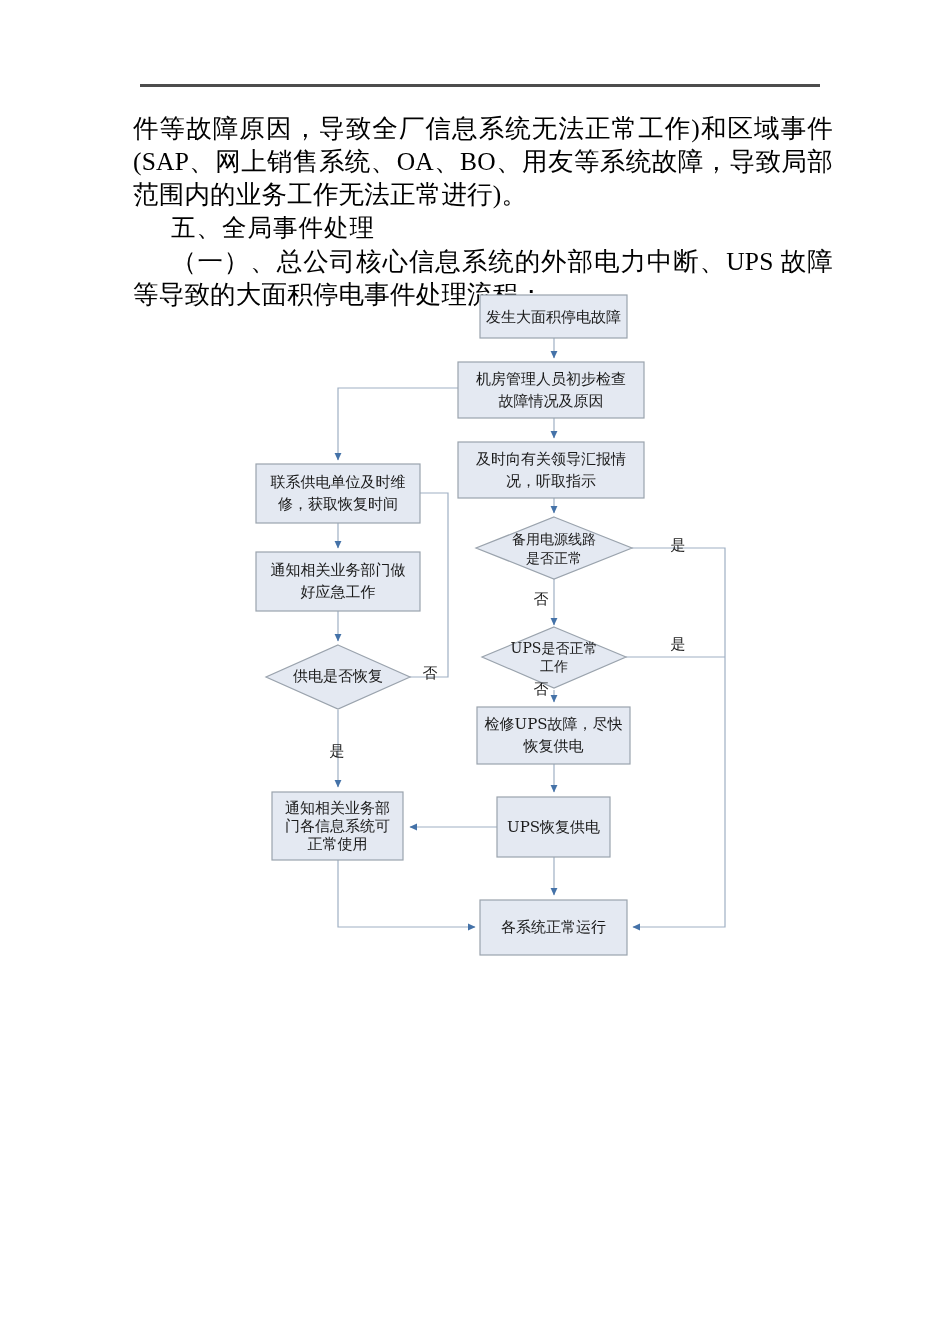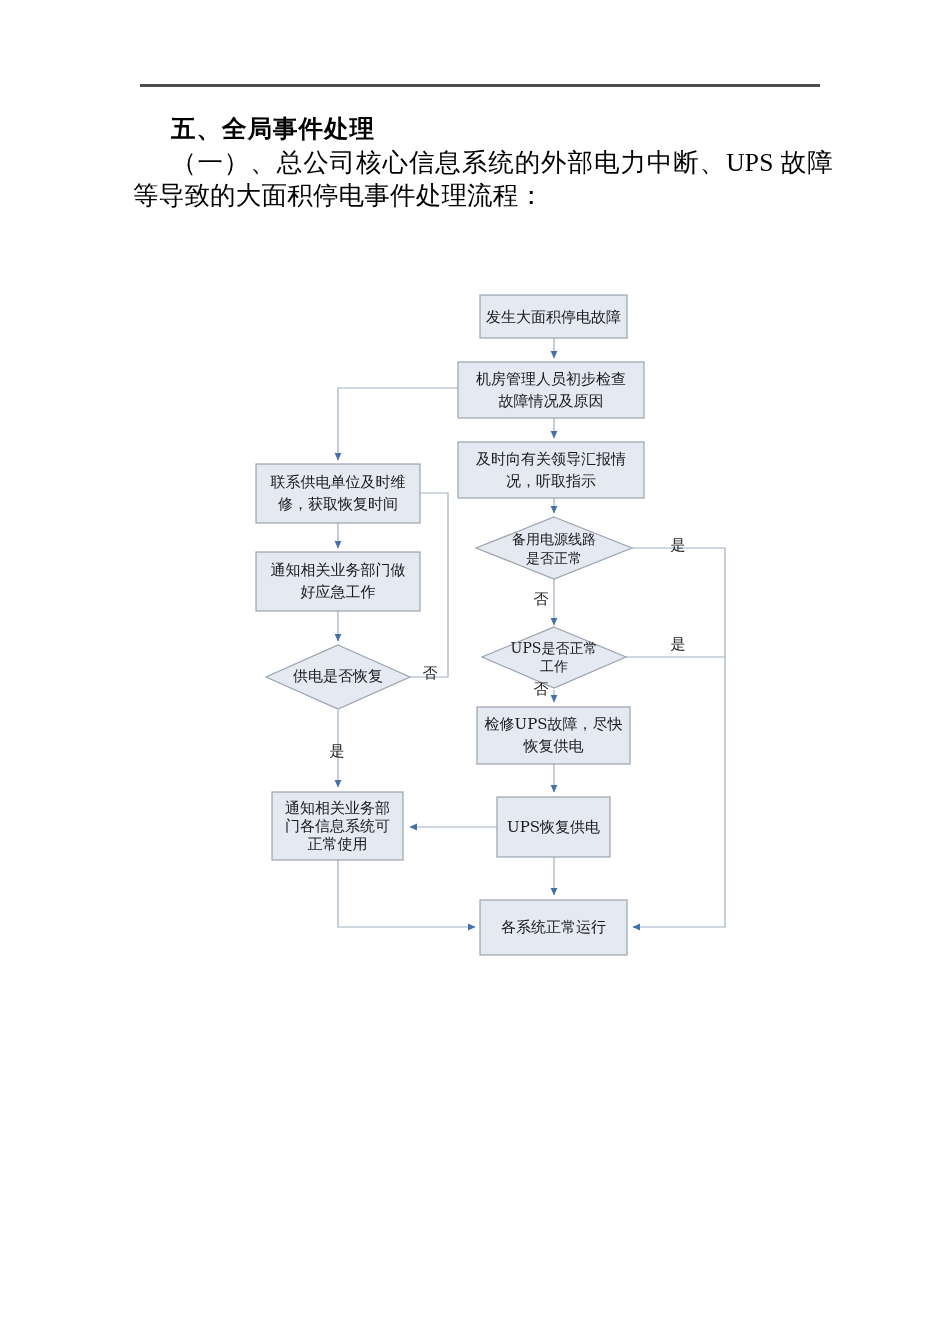--- a/index.html
+++ b/index.html
@@ -28,21 +28,21 @@
     line-height:33px;
     letter-spacing:0.2px;
     text-align:justify;
     text-justify:inter-character;
     margin:0;
     white-space:pre-wrap;
   }
   .para.p1{ text-indent:0; }
   .heading{
     font-family:"DejaVu Sans", sans-serif;
-    font-weight:bold;
+    font-weight:normal;
     font-size:24.5px;
     line-height:34px;
     margin:0;
     text-indent:38px;
     letter-spacing:1px;
   }
   .para.p2{ text-indent:38px; }
 
   
   .flow{
@@ -78,20 +78,21 @@
   }
 </style>
 </head>
 <body>
 
 <div class="page">
 
   <div class="header-rule"></div>
 
   <div class="doc-text">
+    <p class="para p1">件等故障原因，导致全厂信息系统无法正常工作)和区域事件(SAP、网上销售系统、OA、BO、用友等系统故障，导致局部范围内的业务工作无法正常进行)。</p>
     <p class="heading">五、全局事件处理</p>
     <p class="para p2">（一）、总公司核心信息系统的外部电力中断、UPS 故障等导致的大面积停电事件处理流程：</p>
   </div>
 
   <div class="flow">
     <svg width="950" height="1344" viewBox="0 0 950 1344" xmlns="http://www.w3.org/2000/svg">
       <defs>
         <marker id="arw" markerWidth="9" markerHeight="9" refX="7.4" refY="4.5" orient="auto" markerUnits="userSpaceOnUse">
           <path d="M0,0.9 L8,4.5 L0,8.1 z" fill="#4472a8"></path>
         </marker>

